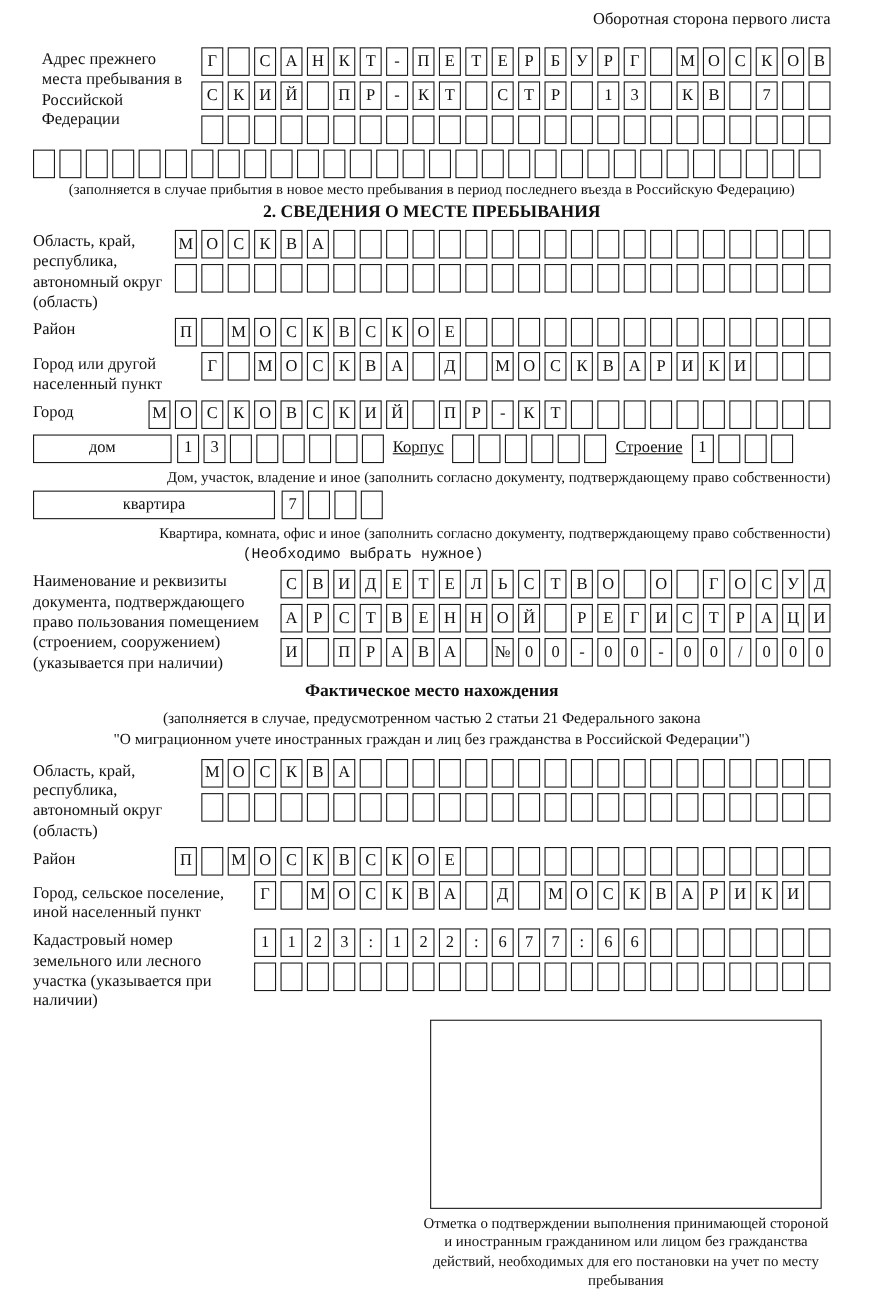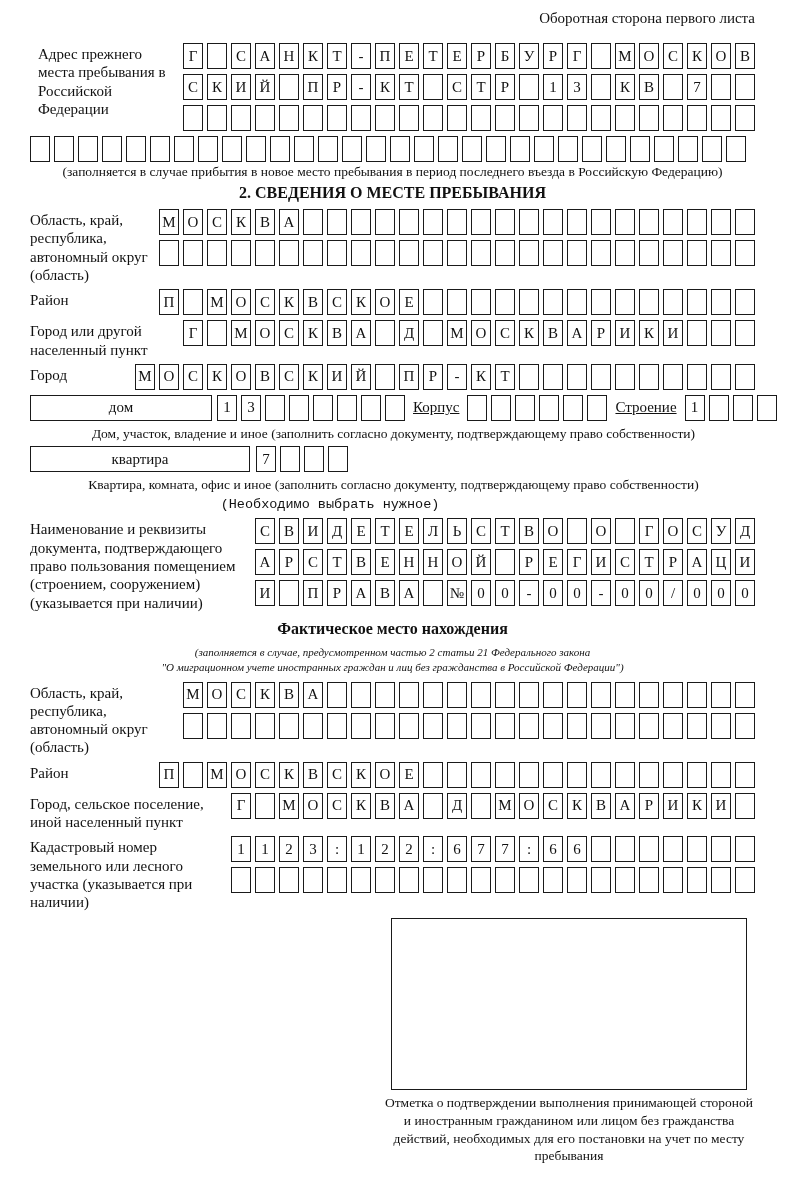--- a/index.html
+++ b/index.html
@@ -13,33 +13,33 @@
   .frow { display:flex; align-items:flex-start; margin-bottom:5px; }
   .lbl { font-size:15px; line-height:1.22; padding-top:2px; }
   .gridcol { margin-left:auto; display:flex; flex-direction:column; gap:5px; }
   .cells { display:flex; gap:4px; }
   .cell { flex:none; width:20px; height:26px; border:1.5px solid #1a1a1a;
           display:flex; align-items:center; justify-content:center;
           font-size:15px; line-height:1; }
   .fullrow { margin-bottom:2px; }
 
   .caption { font-size:13.5px; text-align:center; margin:1px 0 4px 0; line-height:1.2; }
-  .caption-left { font-size:13.5px; text-align:center; margin:1px 0 4px 2px; line-height:1.2; }
+  .caption-left { font-size:13.5px; text-align:right; margin:1px 0 4px 2px; line-height:1.2; }
   .sect-title { text-align:center; font-weight:bold; font-size:16px; margin:4px 0 7px 0; }
 
   .wbox { border:1.5px solid #1a1a1a; height:26px; display:flex;
           align-items:center; justify-content:center; font-size:15px; flex:none; }
   .inline-lbl { font-size:15px; padding-top:4px; flex:none;text-decoration:underline; }
 
   .mesto-row { display:flex; align-items:center; margin:4px 0 2px 2px; }
   .chk { flex:none; width:22px; height:26px; border:1.5px solid #1a1a1a;
          display:flex; align-items:center; justify-content:center; font-size:15px; }
   .mesto-note-wrap { width:600px; text-align:center; font-size:13.5px; margin:0 0 6px 0;font-family:Liberation Mono, monospace; }
 
-  .fact-note { text-align:center; font-size:11px; line-height:1.35;font-style:italic; }
+  .fact-note { text-align:center; font-size:14px; line-height:1.35; }
 
   .stamp-wrap { margin-left:auto; width:372px; margin-top:7px; }
   .stamp-box { width:356px; height:172px; border:1.5px solid #1a1a1a; margin-left:8px; }
   .stamp-note { margin-top:4px; text-align:center; font-size:13.5px; line-height:1.3; }
 </style>
 </head>
 <body>
 
 <div class="page">
 
@@ -317,21 +317,21 @@
           <span class="cell"></span>
           <span class="cell"></span>
           <span class="cell"></span>
           <span class="cell"></span>
           <span class="cell"></span>
         </div>
     </div>
   </div>
 
   <div class="frow" style="align-items:center; gap:5px;">
-    <div class="wbox" style="width:182px;">дом</div>
+    <div class="wbox" style="width:126px;">дом</div>
     <div class="cells">
         <span class="cell">1</span>
         <span class="cell">3</span>
         <span class="cell"></span>
         <span class="cell"></span>
         <span class="cell"></span>
         <span class="cell"></span>
         <span class="cell"></span>
         <span class="cell"></span>
       </div>

